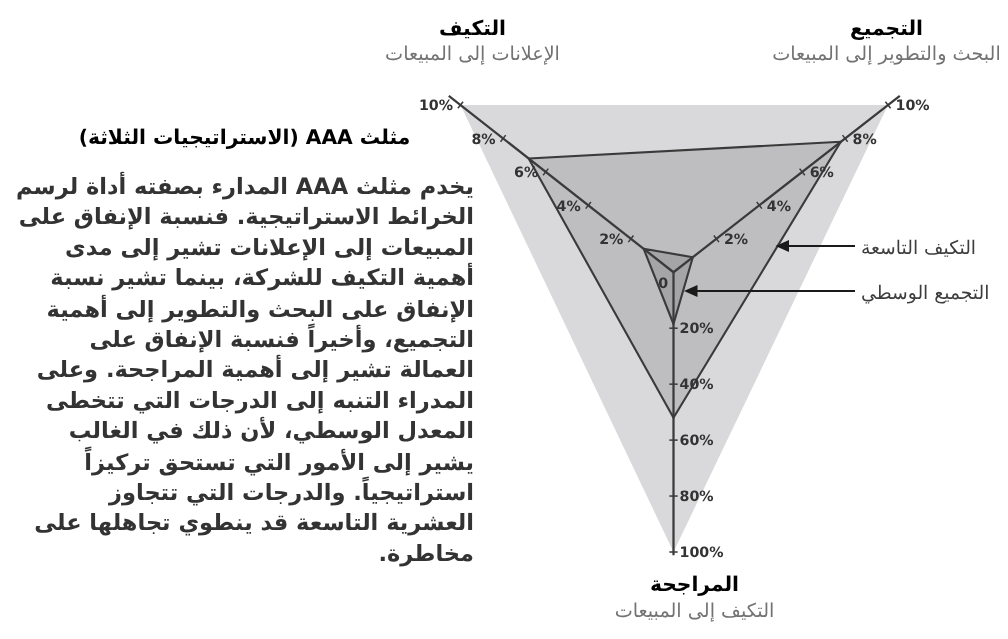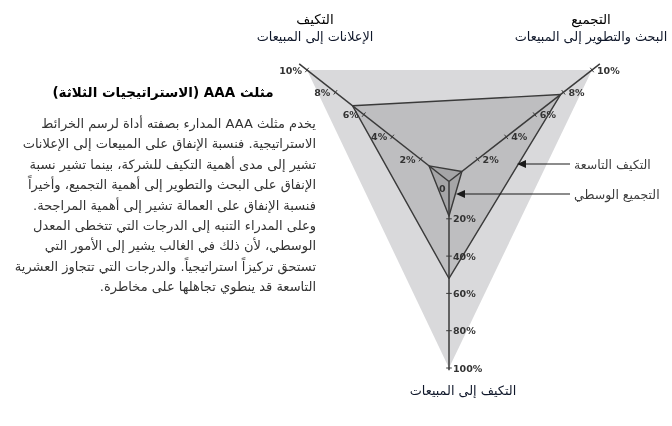--- a/index.html
+++ b/index.html
@@ -2,24 +2,24 @@
 <html lang="ar"><head>
 <meta charset="utf-8">
 <style>
   html,body{margin:0;padding:0;background:#ffffff;}
   .stage{position:relative;width:672px;height:426px;background:#ffffff;overflow:hidden;
          font-family:"DejaVu Sans",sans-serif;}
   #chart{position:absolute;left:0;top:0;}
   .tick{font:bold 9.5px "DejaVu Sans",sans-serif;}
   .side{position:absolute;left:10px;top:84px;width:306px;direction:rtl;}
   .fig-title{font-size:13.5px;font-weight:bold;color:#000;text-align:center;}
-  .fig-text{margin-top:14px;font-size:13px;line-height:20.4px;color:#333;text-align:right;}
+  .fig-text{margin-top:14px;font-size:15px;line-height:20.4px;color:#333;text-align:right;font-weight:bold;}
   .vlabel{position:absolute;text-align:center;direction:rtl;line-height:1.25;}
-  .vtitle{font-weight:normal;font-size:13.5px;color:#000;}
-  .vsub{font-size:12.8px;color:#0f172a;margin-top:1px;}
+  .vtitle{font-weight:bold;font-size:13.5px;color:#000;}
+  .vsub{font-size:12.8px;color:#737373;margin-top:1px;}
   #vl-adaptation{left:225px;top:11px;width:180px;}
   #vl-aggregation{left:501px;top:11px;width:180px;}
   #vl-arbitrage{left:373px;top:382px;width:180px;}
   .annot{position:absolute;direction:rtl;white-space:nowrap;font-size:12.5px;color:#3d3d3d;}
   #an-0{left:574px;top:157px;}
   #an-1{left:574px;top:187px;}
 </style>
 </head>
 <body>
 
@@ -80,19 +80,20 @@
     <div class="vtitle">التكيف</div>
     <div class="vsub">الإعلانات إلى المبيعات</div>
   </div>
 
   <div class="vlabel" id="vl-aggregation">
     <div class="vtitle">التجميع</div>
     <div class="vsub">البحث والتطوير إلى المبيعات</div>
   </div>
 
   <div class="vlabel" id="vl-arbitrage">
+    <div class="vtitle">المراجحة</div>
     <div class="vsub">التكيف إلى المبيعات</div>
   </div>
 
   <div class="annot" id="an-0">التكيف التاسعة</div>
   <div class="annot" id="an-1">التجميع الوسطي</div>
 
 </div>
 
 </body></html>

